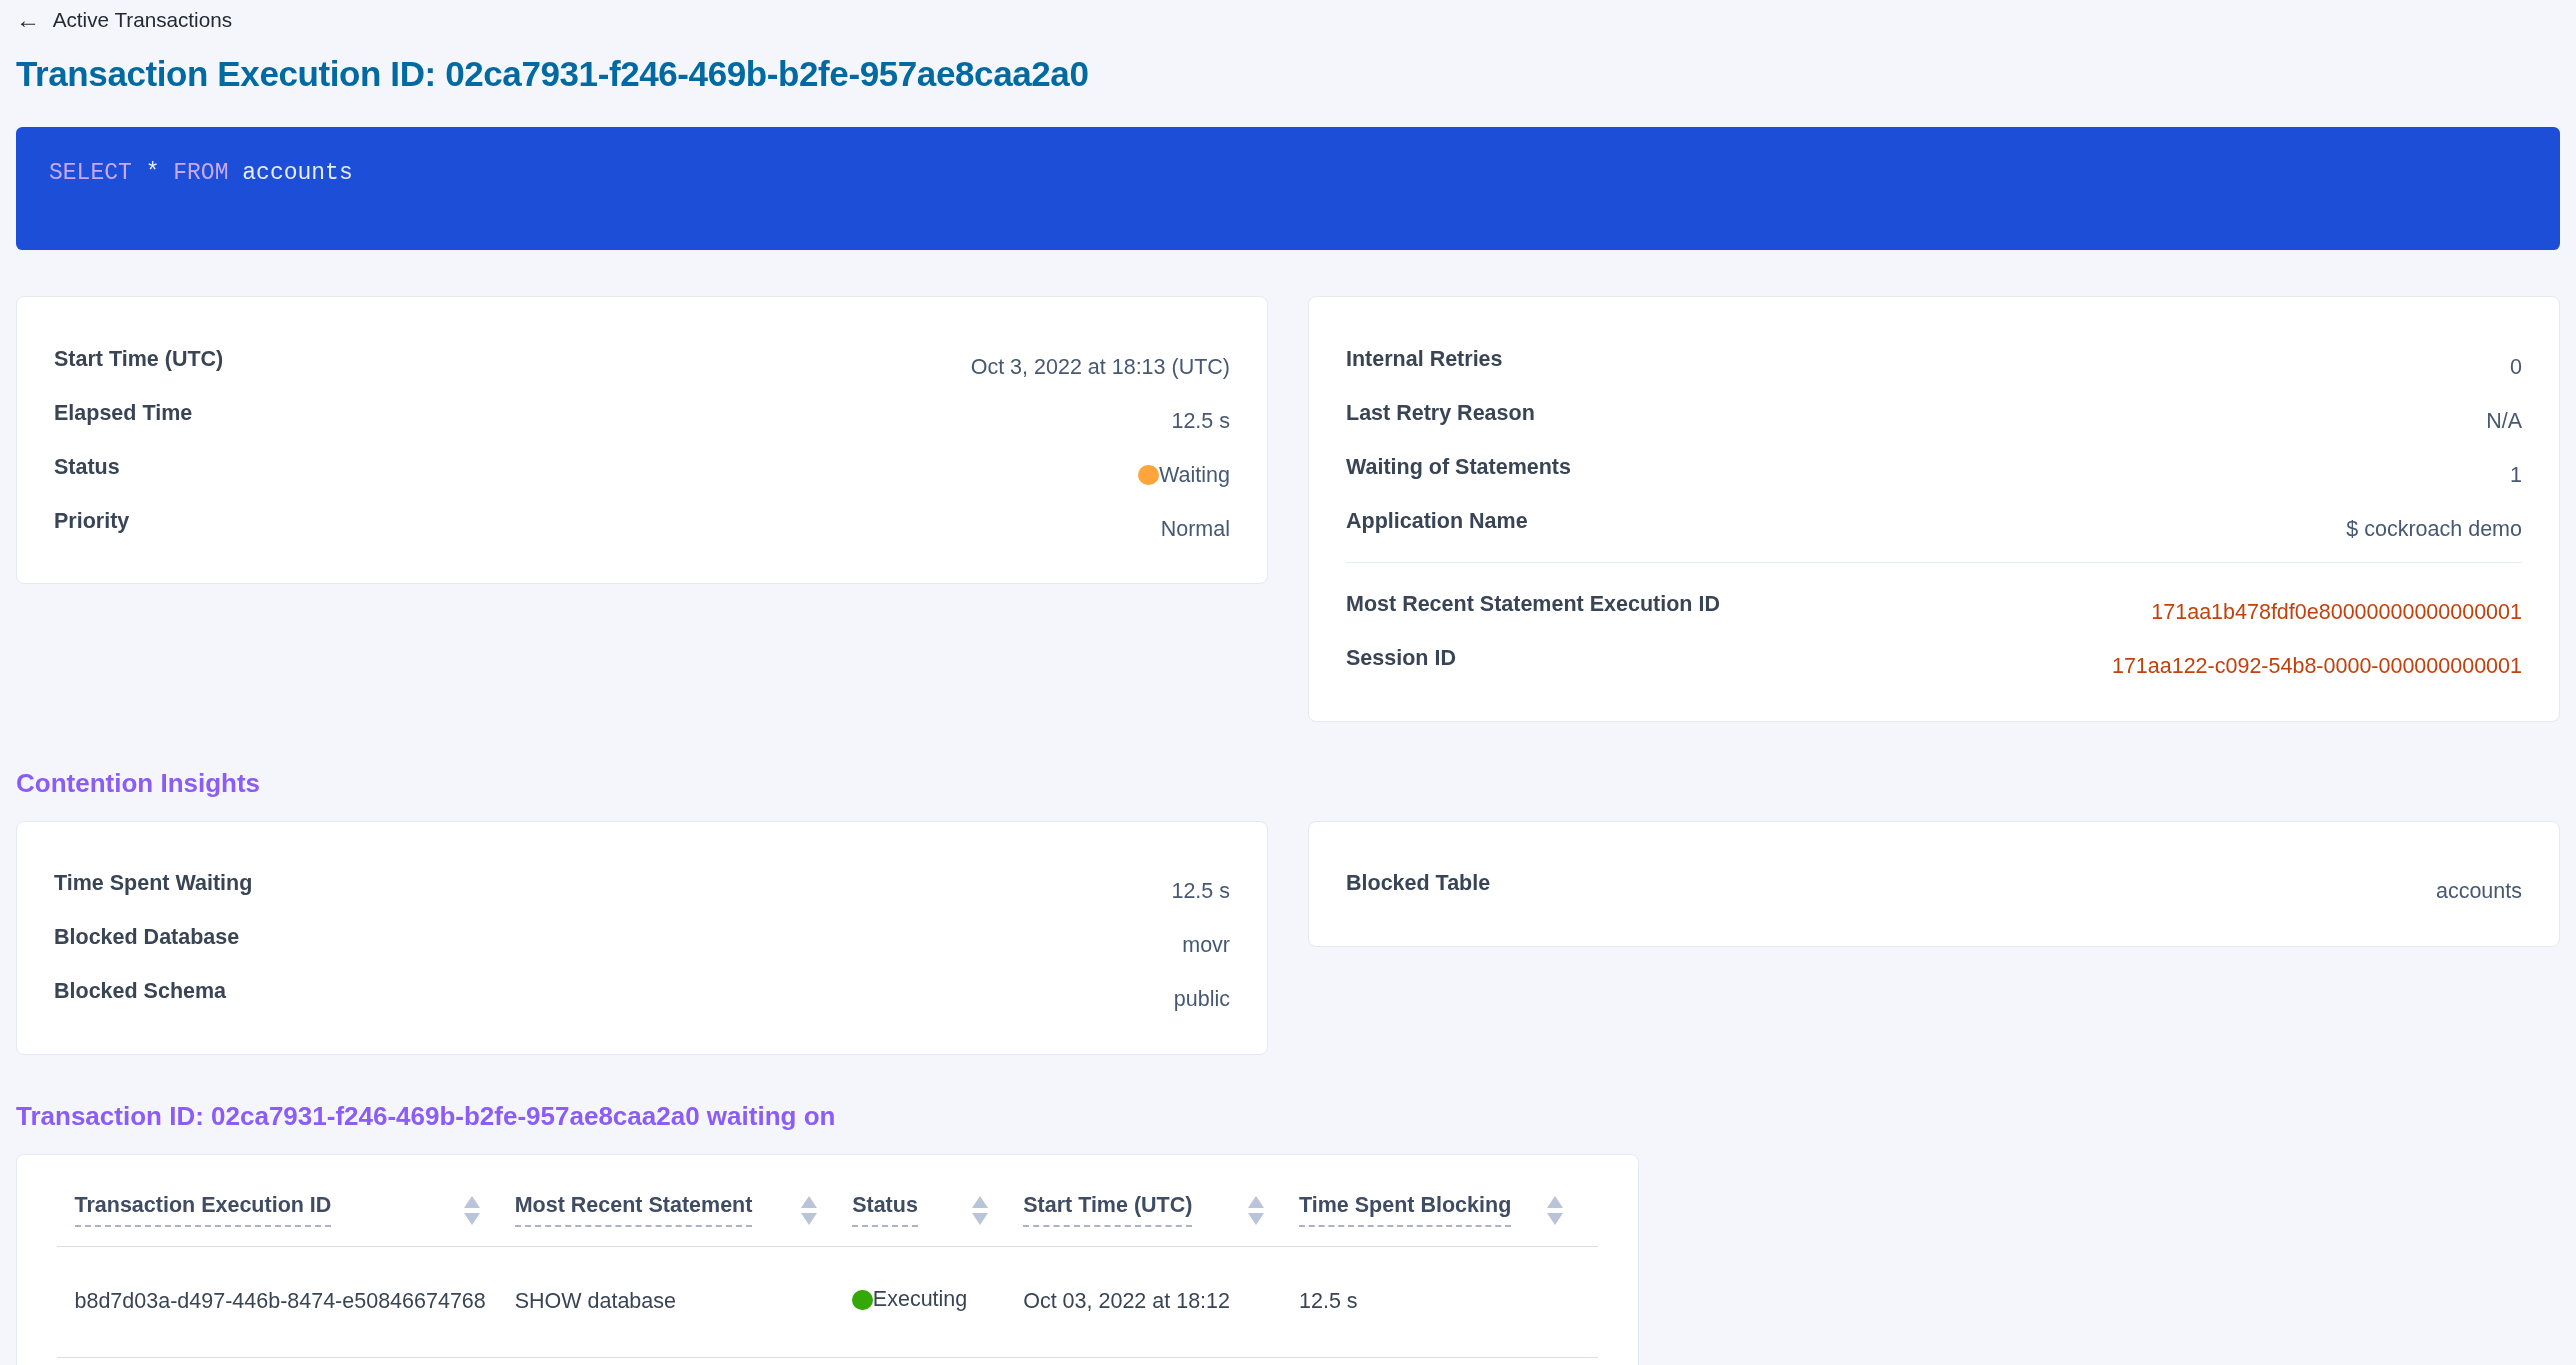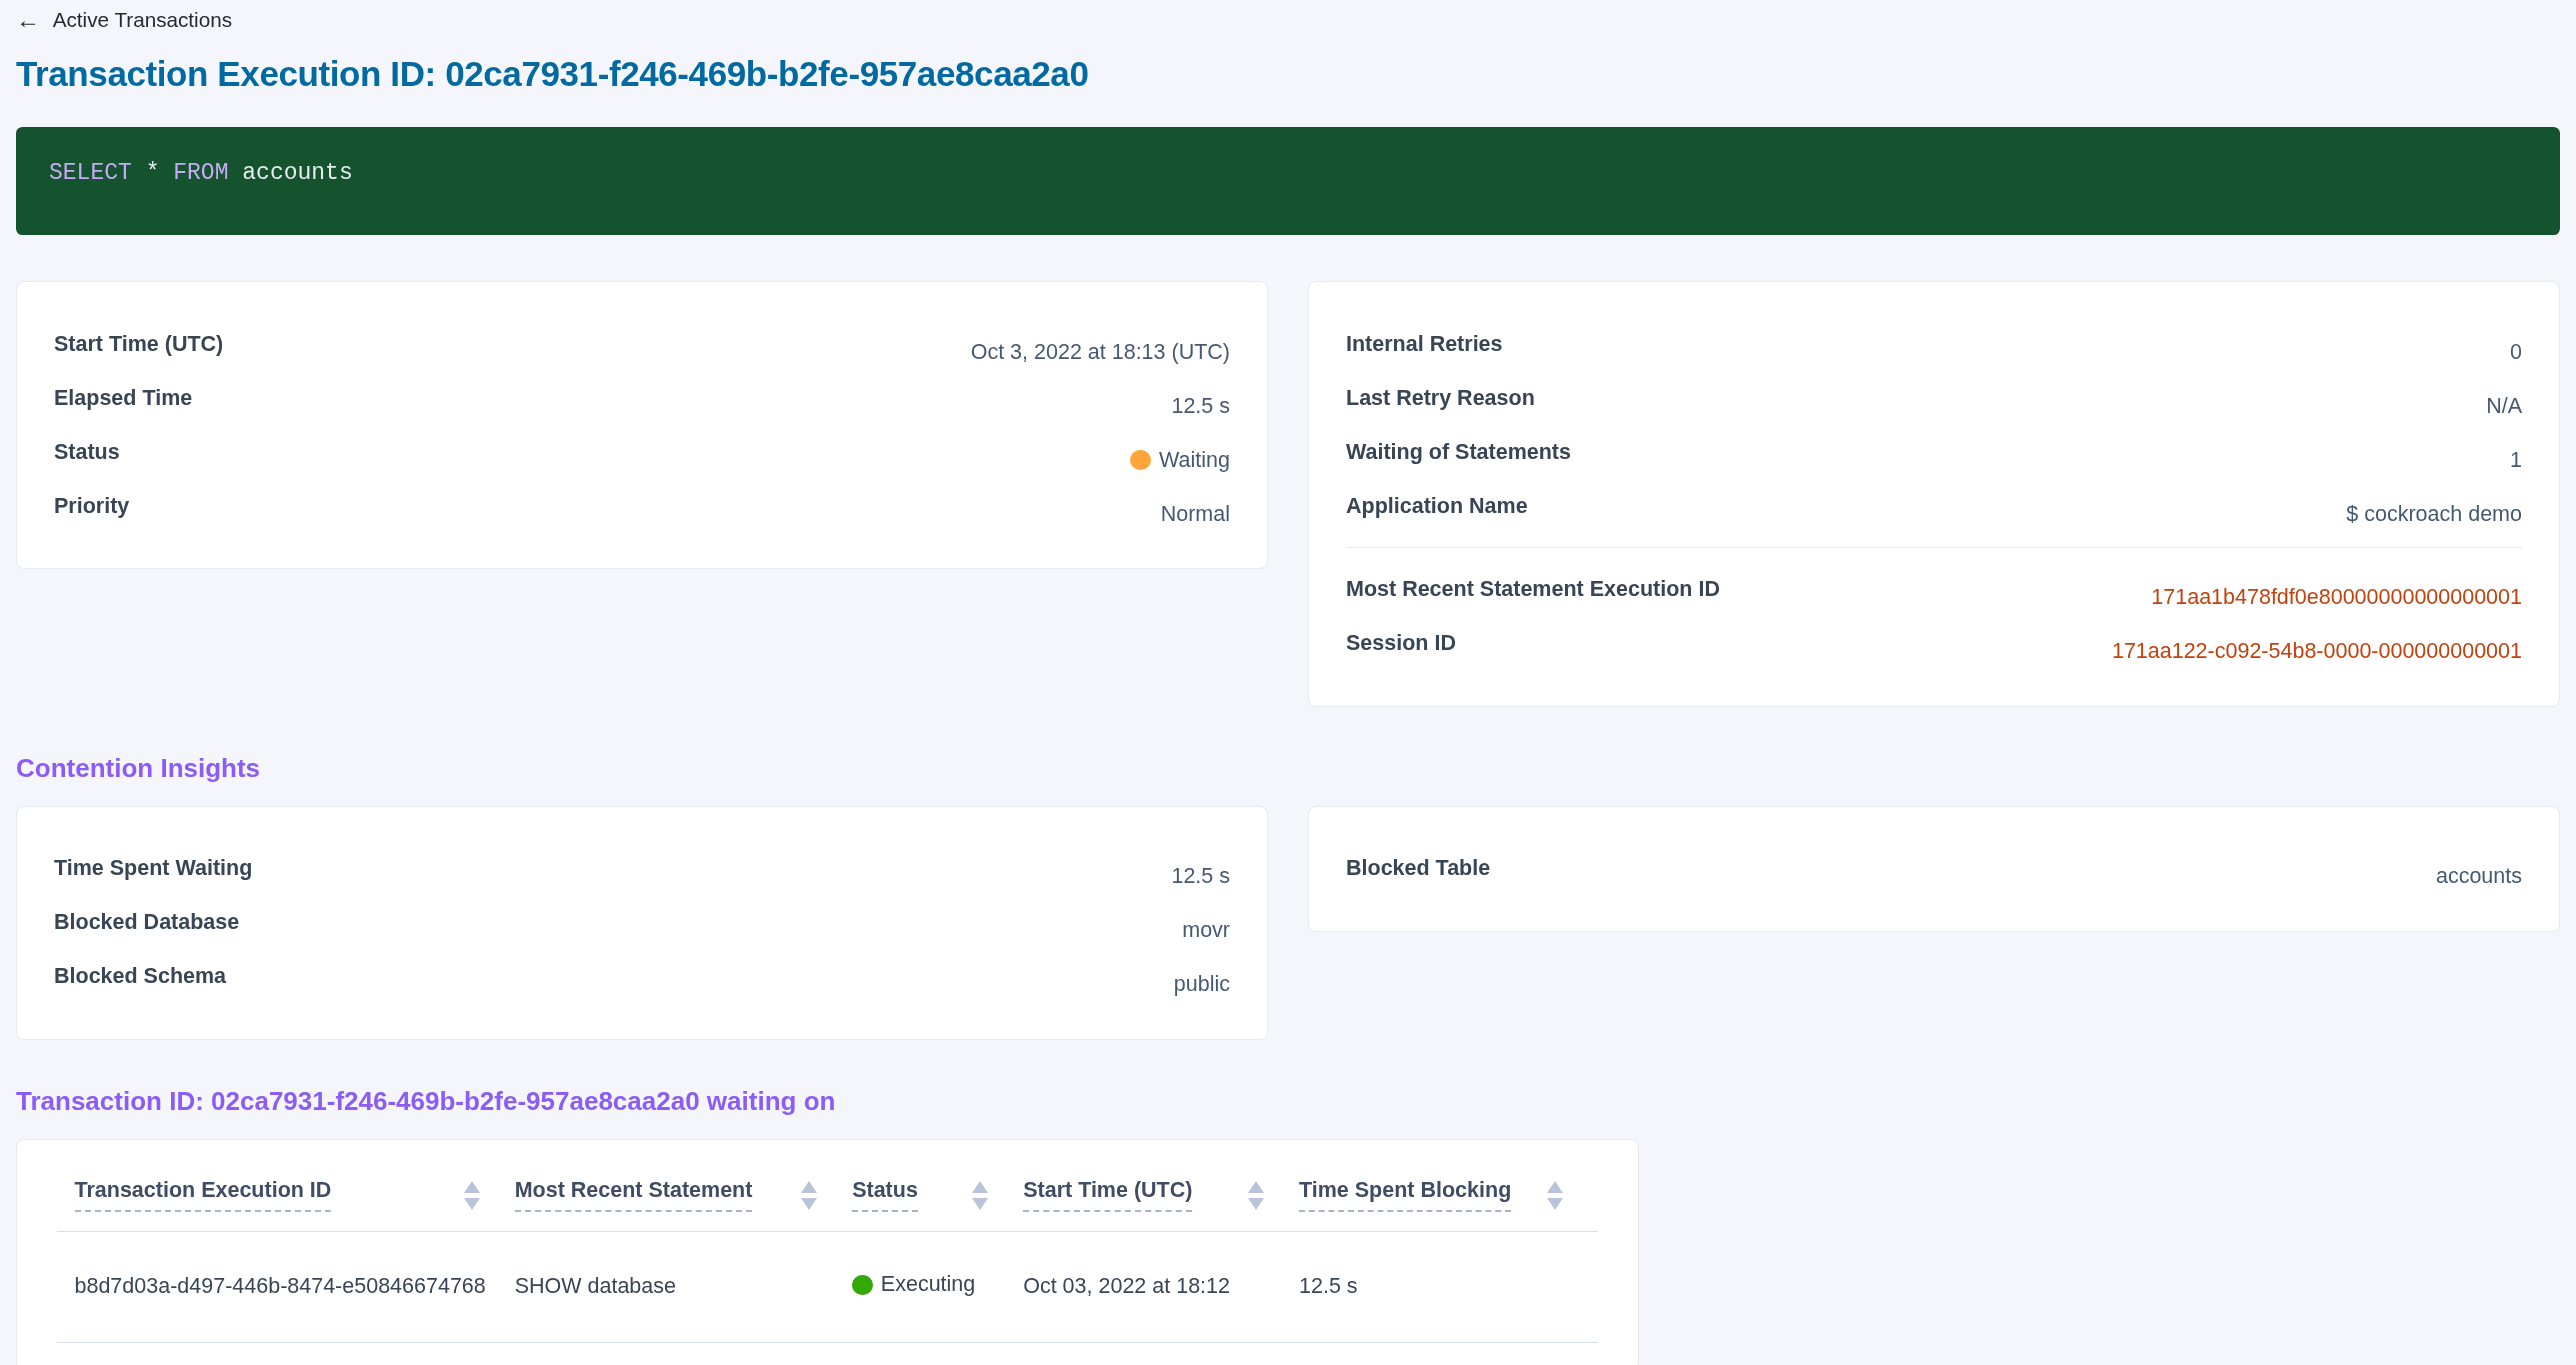--- a/index.html
+++ b/index.html
@@ -30,22 +30,22 @@
     margin-top: 22px;
     font-size: 35px;
     font-weight: 700;
     color: #0369a1;
     letter-spacing: -0.4px;
   }
 
   
   .sql-box {
     margin-top: 33px;
-    height: 108px;
-    background: #14532d;
+    height: 123px;
+    background: #1d4ed8;
     border-radius: 6.4px;
     padding: 33px 33px;
     font-family: "Liberation Mono", "DejaVu Sans Mono", monospace;
     font-size: 23px;
     color: #e7ecf1;
     white-space: pre;
   }
   .sql-box .kw { color: #c6aaf7; }
 
   
@@ -75,21 +75,21 @@
   .kv-label { font-weight: 700; color: #394455; }
   .kv-value { color: #475872; text-align: right; margin-top: 16px; }
   .kv-value.link { color: #c2410c; cursor: pointer; }
 
   .card-divider {
     border: none;
     border-top: 1.6px solid #e7ecf3;
     margin: 14.3px 0;
   }
 
-  .status-inline { display: inline-flex; align-items: center; gap: 8px; }
+  .status-inline { display: inline-flex; align-items: center; gap: 0; }
   .dot {
     width: 20.7px; height: 20.7px;
     border-radius: 50%;
     display: inline-block;
     flex: 0 0 auto;
   }
 
   
   .section-heading {
     margin-top: 46px;

